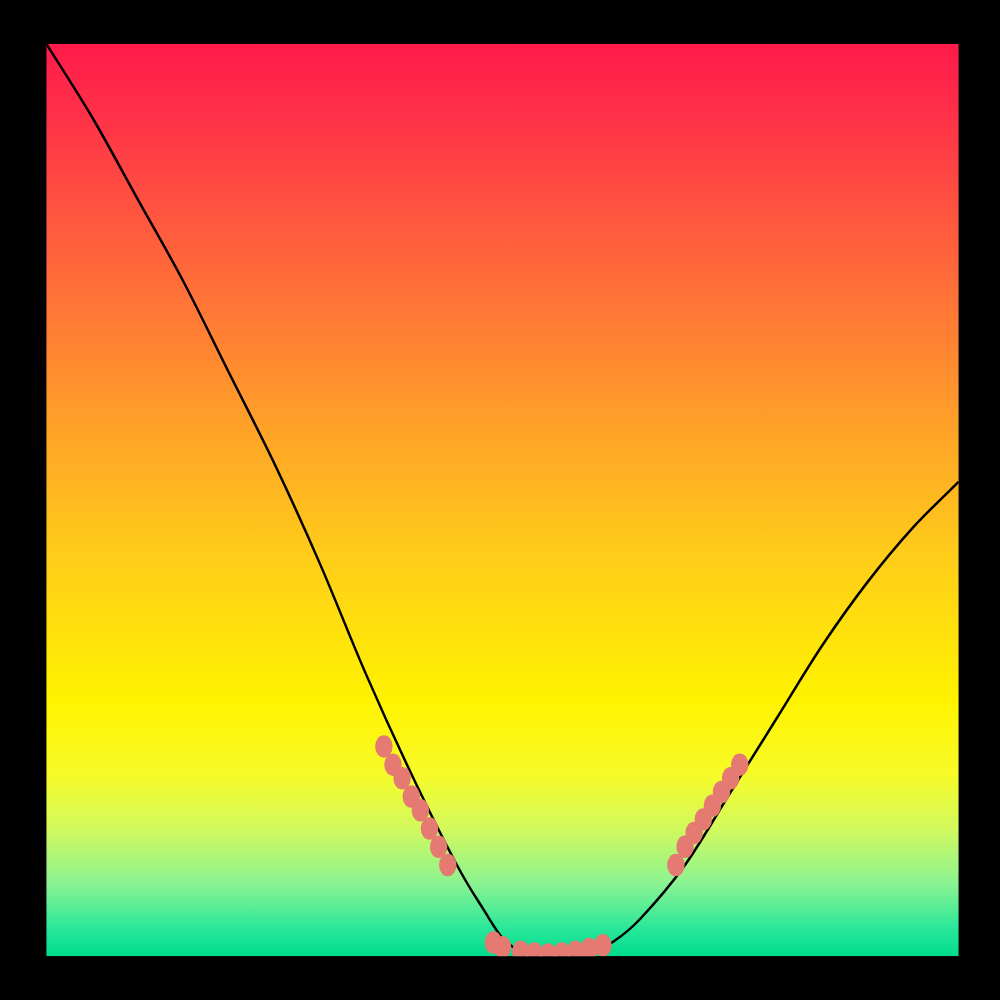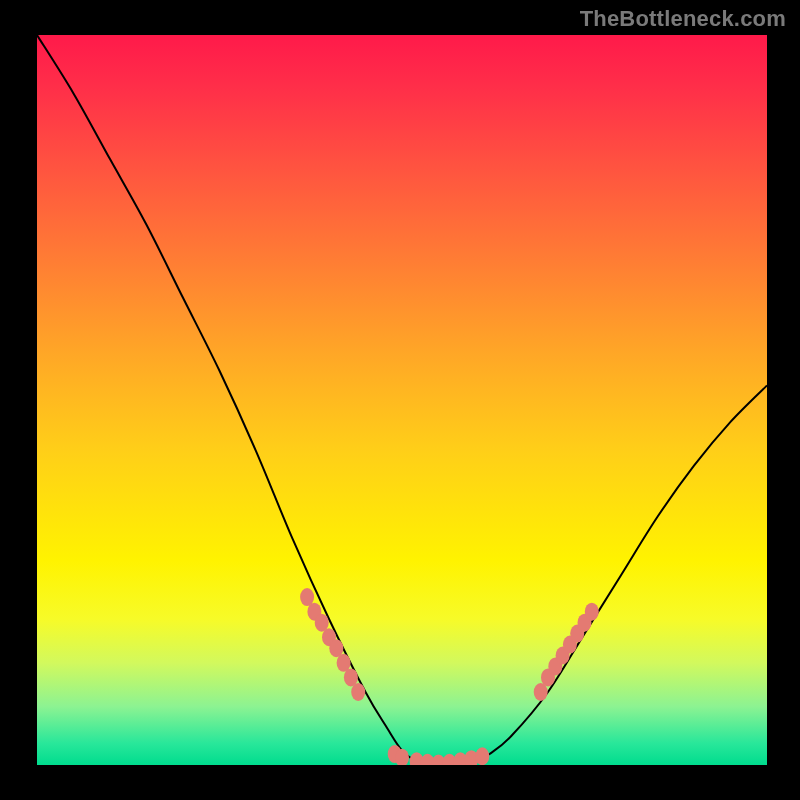--- a/index.html
+++ b/index.html
@@ -65,21 +65,20 @@
     top: 0;
     width: 730px;
     height: 730px;
     overflow: visible;
   }
 </style>
 </head>
 <body>
 
 <div class="frame">
-  <div class="watermark">TheBottleneck.com</div>
 
   <div class="plot">
     <div class="gradient"></div>
     <svg class="curve" viewBox="0 0 730 730" preserveAspectRatio="none">
       <path id="main-curve" fill="none" stroke="#000000" stroke-width="2" d="M 0 0 C 6.083333333333333 9.733333333333329, 24.333333333333336 37.71666666666664, 36.5 58.39999999999998 C 48.666666666666664 79.08333333333331, 60.833333333333336 102.20000000000003, 73 124.10000000000002 C 85.16666666666667 146.00000000000003, 97.33333333333333 166.68333333333328, 109.5 189.79999999999995 C 121.66666666666667 212.91666666666663, 133.83333333333334 238.46666666666667, 146 262.8 C 158.16666666666666 287.1333333333333, 170.33333333333334 310.24999999999994, 182.5 335.79999999999995 C 194.66666666666666 361.34999999999997, 206.83333333333334 388.1166666666667, 219 416.1 C 231.16666666666666 444.08333333333337, 243.33333333333331 475.71666666666664, 255.49999999999997 503.7 C 267.66666666666663 531.6833333333333, 279.8333333333333 558.45, 292 584 C 304.1666666666667 609.55, 318.76666666666665 638.75, 328.5 657 C 338.23333333333335 675.25, 344.31666666666666 683.7666666666667, 350.4 693.5 C 356.4833333333333 703.2333333333333, 360.1333333333333 709.925, 365 715.4 C 369.8666666666667 720.875, 374.73333333333335 723.9166666666667, 379.6 726.35 C 384.4666666666667 728.7833333333333, 389.33333333333337 729.3916666666667, 394.20000000000005 730 C 399.0666666666667 730.6083333333333, 403.93333333333334 730, 408.8 730 C 413.6666666666667 730, 418.5333333333333 730.6083333333333, 423.4 730 C 428.26666666666665 729.3916666666667, 433.1333333333333 728.1750000000001, 438 726.35 C 442.8666666666667 724.525, 446.5166666666667 723.3083333333333, 452.6 719.05 C 458.68333333333334 714.7916666666666, 464.76666666666665 711.1416666666667, 474.5 700.8 C 484.23333333333335 690.4583333333333, 498.83333333333326 674.0333333333333, 510.99999999999994 657 C 523.1666666666666 639.9666666666667, 535.3333333333334 618.0666666666667, 547.5 598.6 C 559.6666666666666 579.1333333333333, 571.8333333333334 559.6666666666667, 584 540.2 C 596.1666666666666 520.7333333333333, 608.3333333333334 500.04999999999995, 620.5 481.79999999999995 C 632.6666666666666 463.54999999999995, 644.8333333333334 446.5166666666667, 657 430.70000000000005 C 669.1666666666666 414.8833333333334, 681.3333333333334 400.28333333333336, 693.5 386.90000000000003 C 705.6666666666666 373.5166666666667, 723.9166666666666 356.48333333333335, 730 350.4"></path>
       <g id="dots">
           <ellipse cx="270.1" cy="562.1" rx="7" ry="9" fill="#e47a72"></ellipse>
           <ellipse cx="277.4" cy="576.7" rx="7" ry="9" fill="#e47a72"></ellipse>
           <ellipse cx="284.7" cy="587.65" rx="7" ry="9" fill="#e47a72"></ellipse>
           <ellipse cx="292" cy="602.25" rx="7" ry="9" fill="#e47a72"></ellipse>

